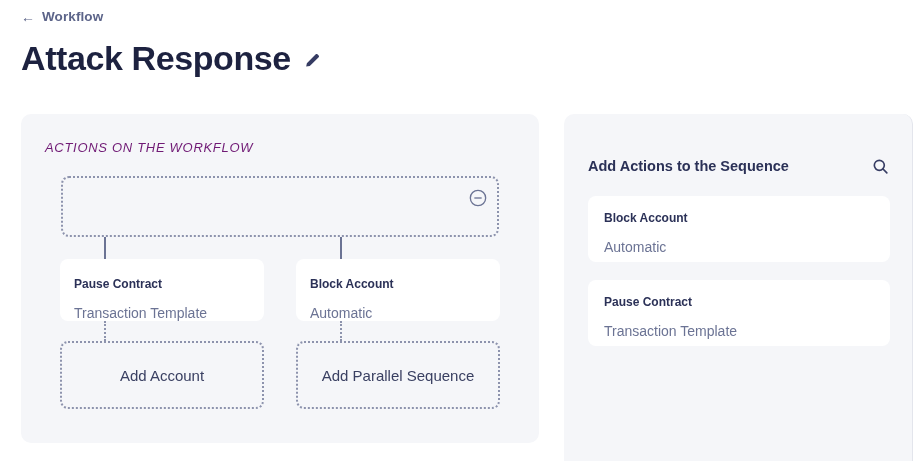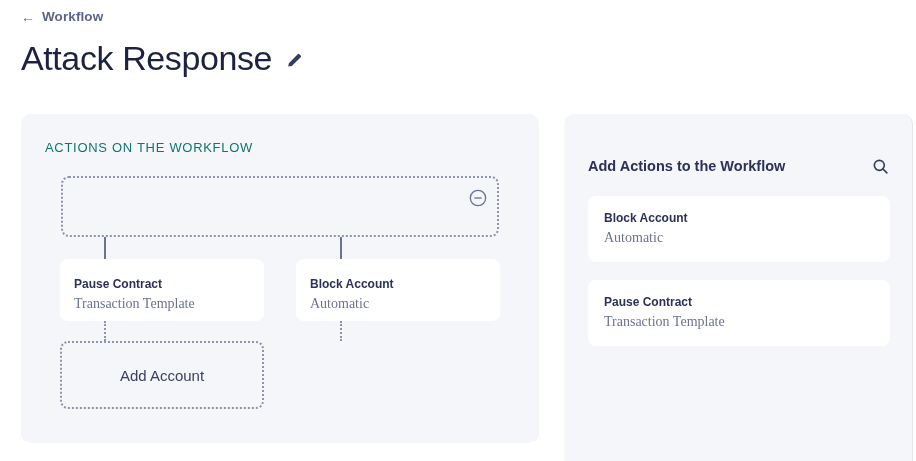--- a/index.html
+++ b/index.html
@@ -45,21 +45,21 @@
   }
   .title-row {
     position: absolute;
     left: 21px; top: 36px;
     display: flex;
     align-items: center;
     gap: 12px;
   }
   .page-title {
     font-size: 34px;
-    font-weight: normal;
+    font-weight: bold;
     color: #1d2240;
     letter-spacing: -0.4px;
     line-height: 44px;
     margin: 0;
   }
   .edit-icon {
     display: inline-flex;
     align-items: center;
     justify-content: center;
     width: 20px; height: 20px;
@@ -86,21 +86,22 @@
     border-right: 1px solid #e3e5ec;
     box-sizing: border-box;
   }
 
   .section-label {
     position: absolute;
     left: 24px; top: 26px;
     font-size: 13px;
     font-weight: normal;
     letter-spacing: 0.7px;
-    color: #0f766e;
+    color: #701a75;
+    font-style: italic;
   }
 
   
   .dropzone {
     position: absolute;
     left: 40px; top: 62px;
     width: 438px;
     height: 61px;
     border: 2px dotted #8d93ad;
     border-radius: 8px;
@@ -138,22 +139,21 @@
     font-size: 12px;
     font-weight: bold;
     color: #2b3157;
     line-height: 18px;
   }
   .card-sub {
     font-size: 14px;
     font-weight: normal;
     color: #6b7394;
     line-height: 19px;
-    margin-top: 1px;
-    font-family: Liberation Serif, serif;
+    margin-top: 11px;
   }
 
   
   .add-box {
     position: absolute;
     border: 2px dotted #8d93ad;
     border-radius: 8px;
     box-sizing: border-box;
     display: flex;
     align-items: center;
@@ -242,27 +242,28 @@
 
   <div class="flow-card" style="left:275px; top:145px; width:204px; height:62px;">
     <div class="card-title">Block Account</div>
     <div class="card-sub">Automatic</div>
   </div>
 
   <div class="conn-dotted" style="left:83px; top:207px; height:20px;"></div>
   <div class="conn-dotted" style="left:319px; top:207px; height:20px;"></div>
 
   <div class="add-box" style="left:39px; top:227px; width:204px; height:68px;">Add Account</div>
+  <div class="add-box" style="left:275px; top:227px; width:204px; height:68px;">Add Parallel Sequence</div>
 
 </div>
 
 <div class="panel-right">
 
   <div class="rp-header">
-    <span class="rp-title">Add Actions to the Workflow</span>
+    <span class="rp-title">Add Actions to the Sequence</span>
     <span class="search-icon">
       <svg width="19" height="19" viewBox="0 0 24 24" fill="none">
         <circle cx="10.5" cy="10.5" r="6.3" stroke="#363c63" stroke-width="2.1"></circle>
         <line x1="15.2" y1="15.2" x2="20" y2="20" stroke="#363c63" stroke-width="2.1" stroke-linecap="round"></line>
       </svg>
     </span>
   </div>
 
   <div class="lib-card" style="top:82px;">
     <div class="card-title">Block Account</div>

